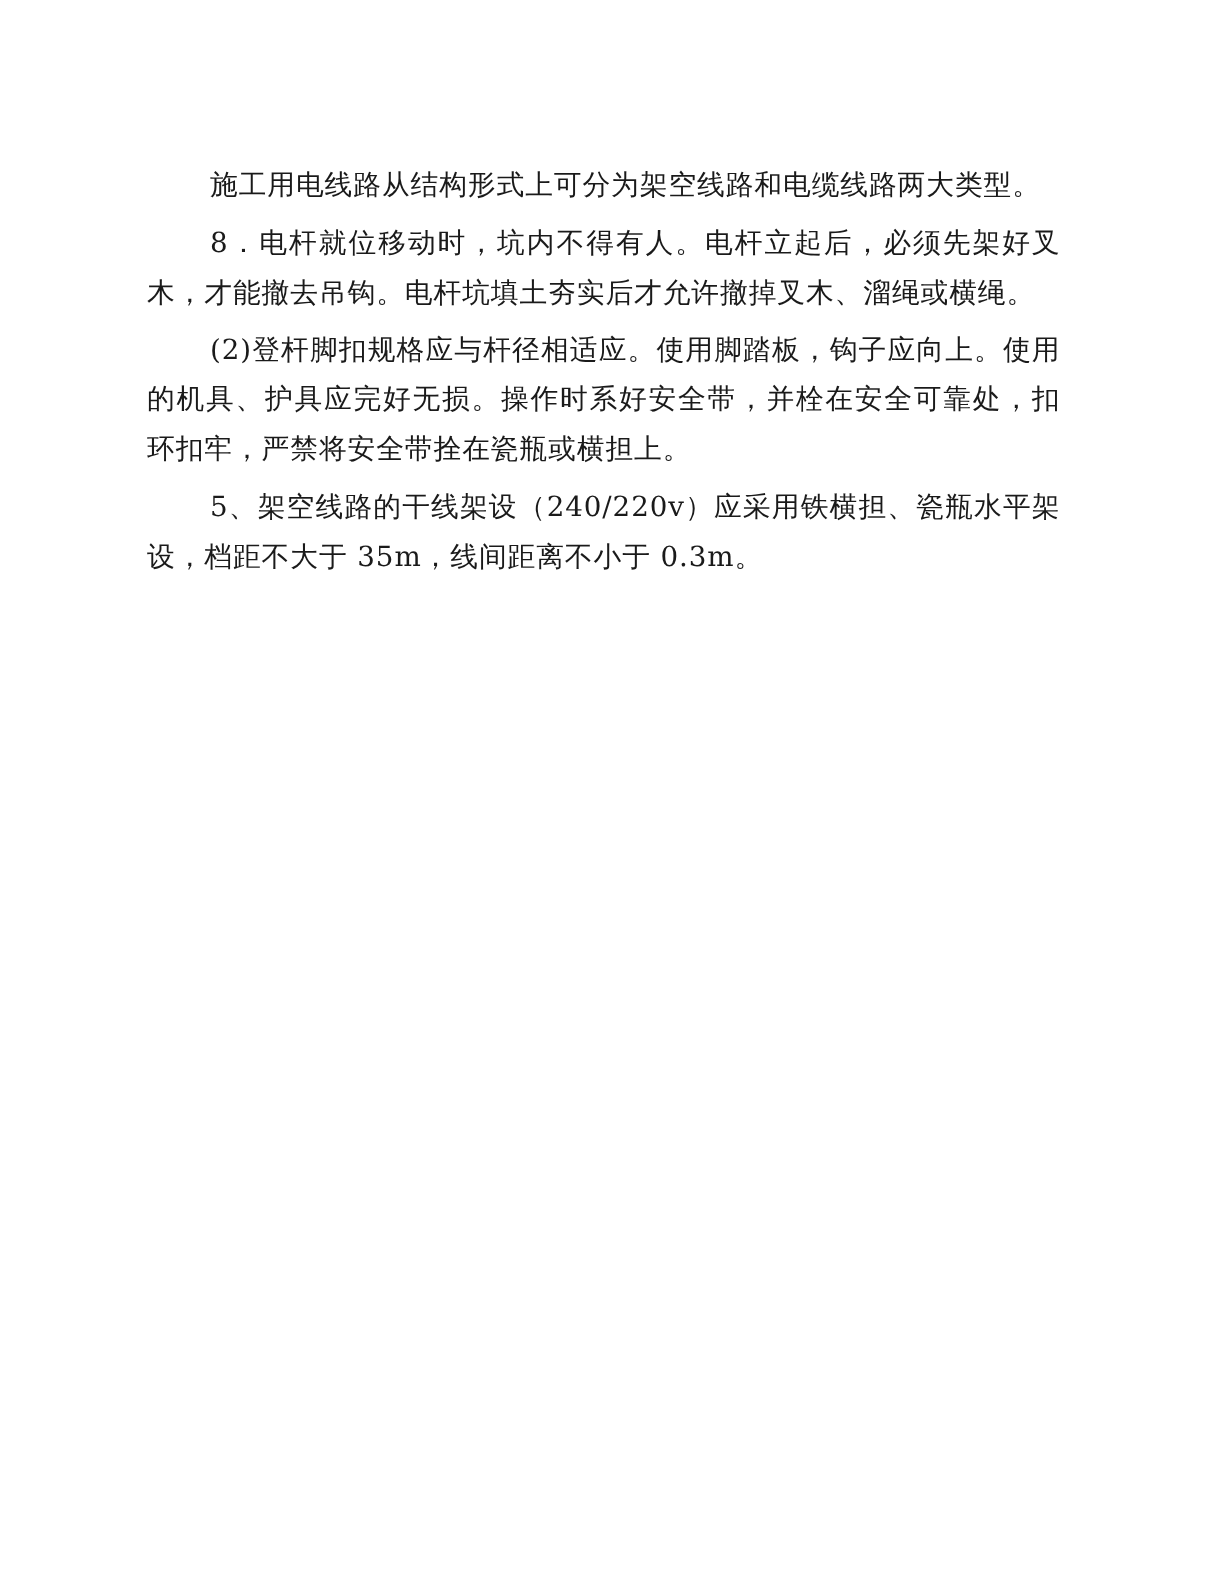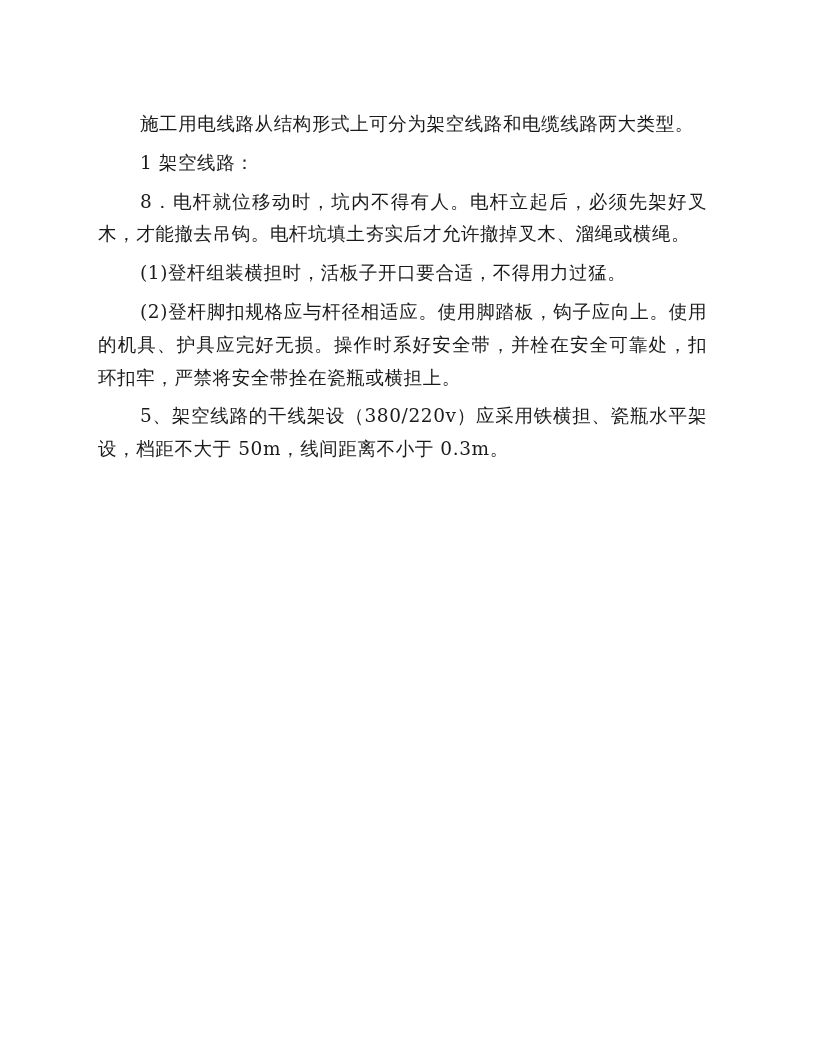--- a/index.html
+++ b/index.html
@@ -20,18 +20,16 @@
     text-align: justify;
     letter-spacing: 0.6px;
     word-break: break-all;
   }
 </style>
 </head>
 <body>
 
 <div class="page">
   <p class="para">施工用电线路从结构形式上可分为架空线路和电缆线路两大类型。</p>
-  <p class="para">1 架空线路：</p>
   <p class="para">8．电杆就位移动时，坑内不得有人。电杆立起后，必须先架好叉木，才能撤去吊钩。电杆坑填土夯实后才允许撤掉叉木、溜绳或横绳。</p>
-  <p class="para">(1)登杆组装横担时，活板子开口要合适，不得用力过猛。</p>
   <p class="para">(2)登杆脚扣规格应与杆径相适应。使用脚踏板，钩子应向上。使用的机具、护具应完好无损。操作时系好安全带，并栓在安全可靠处，扣环扣牢，严禁将安全带拴在瓷瓶或横担上。</p>
-  <p class="para">5、架空线路的干线架设（380/220v）应采用铁横担、瓷瓶水平架设，档距不大于 50m，线间距离不小于 0.3m。</p>
+  <p class="para">5、架空线路的干线架设（240/220v）应采用铁横担、瓷瓶水平架设，档距不大于 35m，线间距离不小于 0.3m。</p>
 </div>
 
 </body></html>

